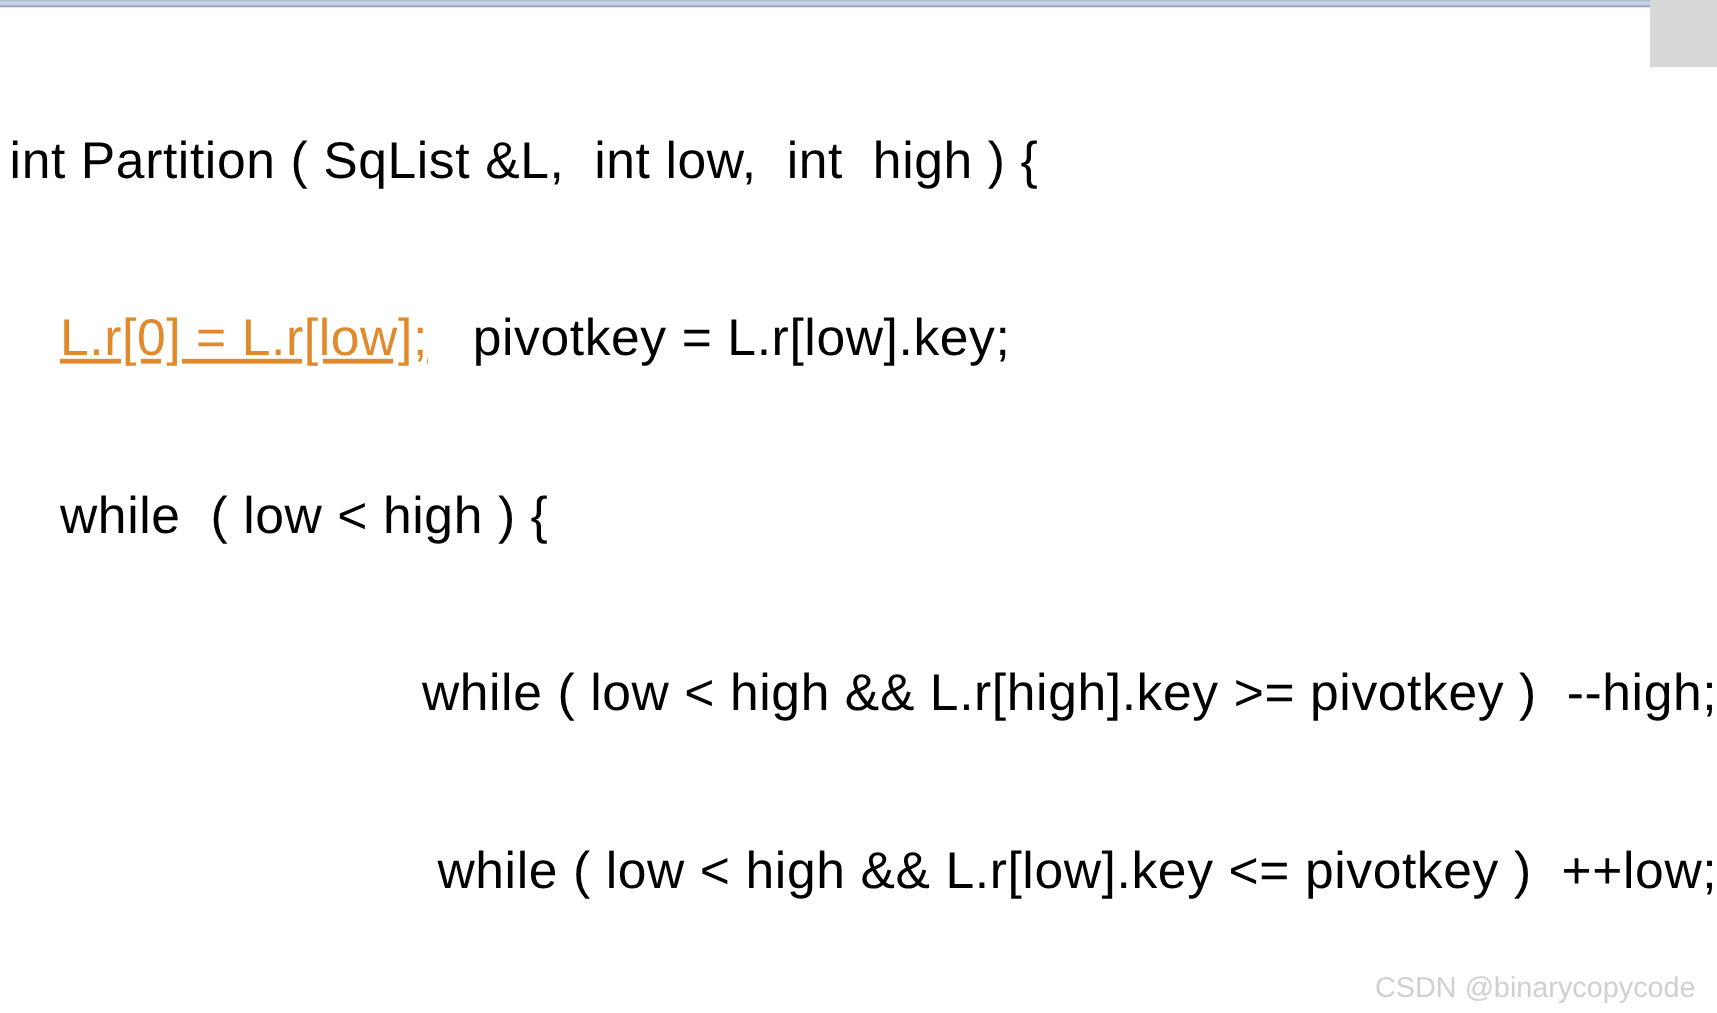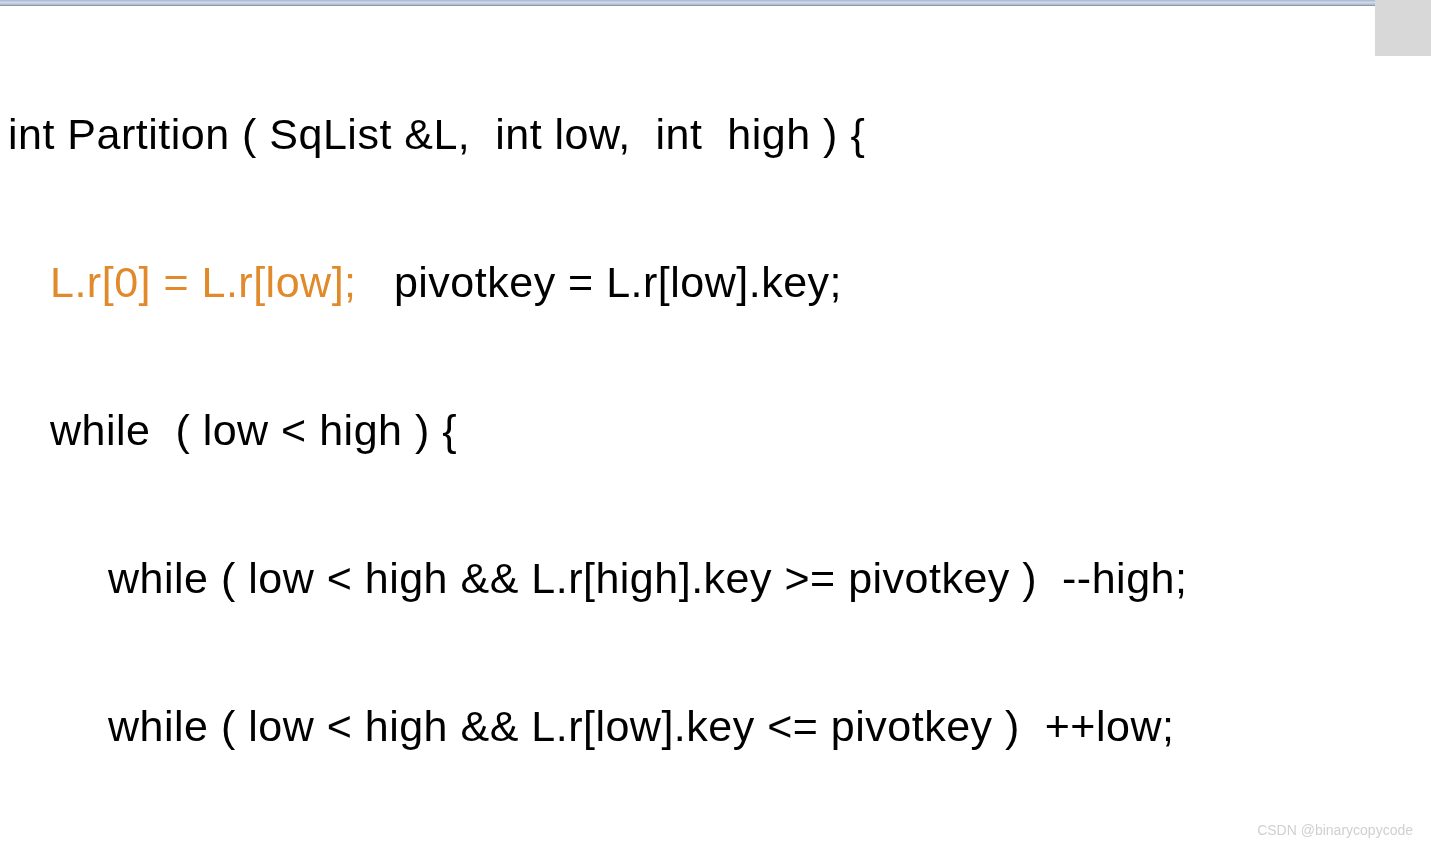--- a/index.html
+++ b/index.html
@@ -38,29 +38,31 @@
       letter-spacing: 0.5px;
     }
     .line {
       display: block;
     }
     .indent1 {
       padding-left: 42px;
     }
     .indent2 {
       padding-left: 100px;
+      text-align: right;
     }
     .hl {
       color: #e08a2c;
+      text-decoration: underline;
     }
     .watermark {
       position: absolute;
       bottom: 6px;
       right: 18px;
-      font-size: 14px;
+      font-size: 24px;
       color: #d0d0d0;
       font-family: Arial, sans-serif;
     }
   </style>
 </head>
 <body>
 
 <div class="top-border"></div>
 <div class="scrollbar-thumb"></div>
 

